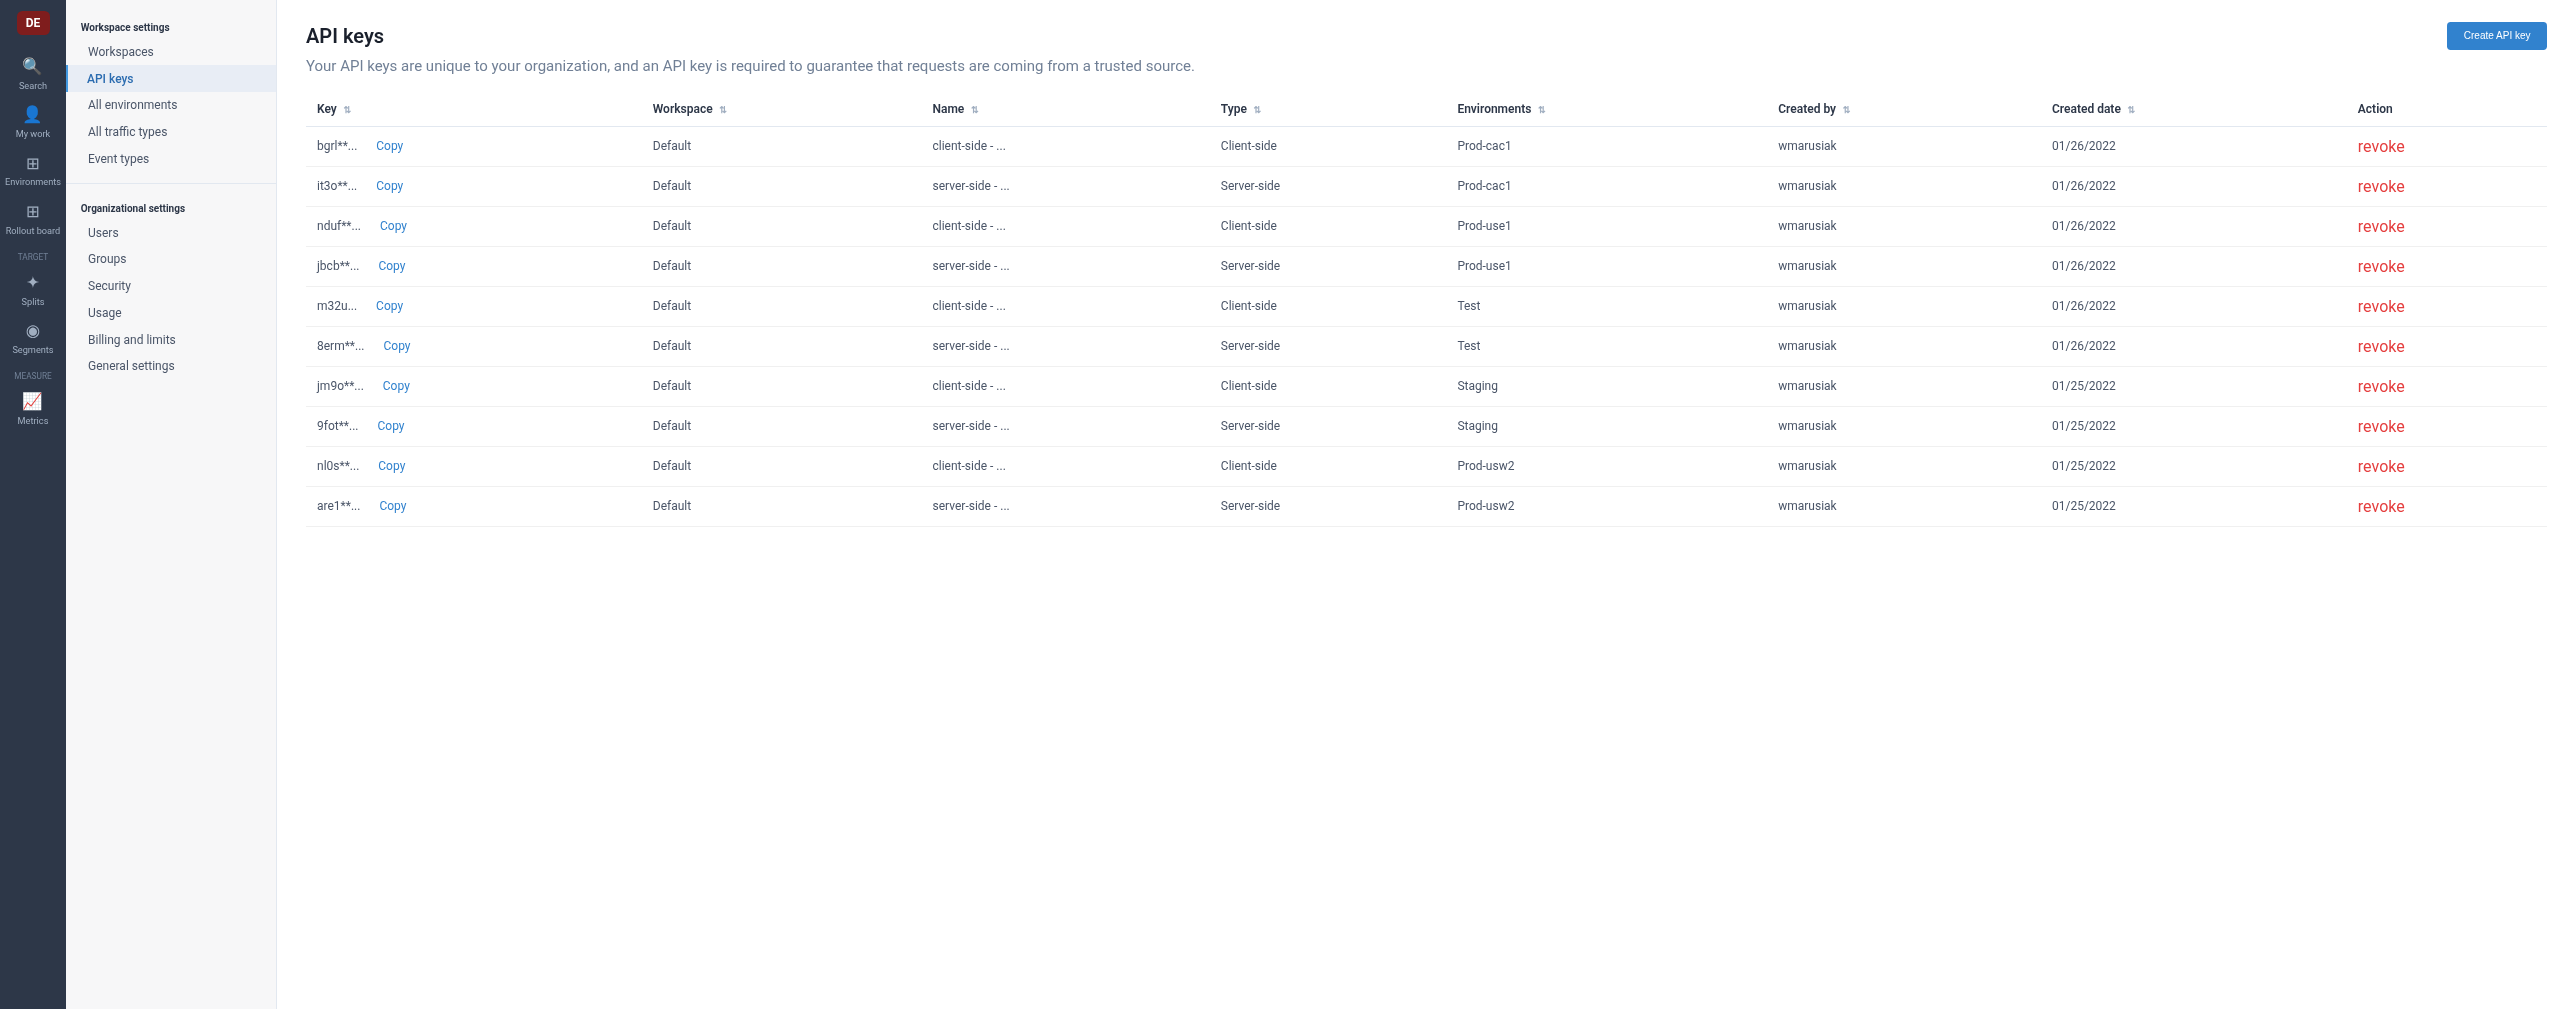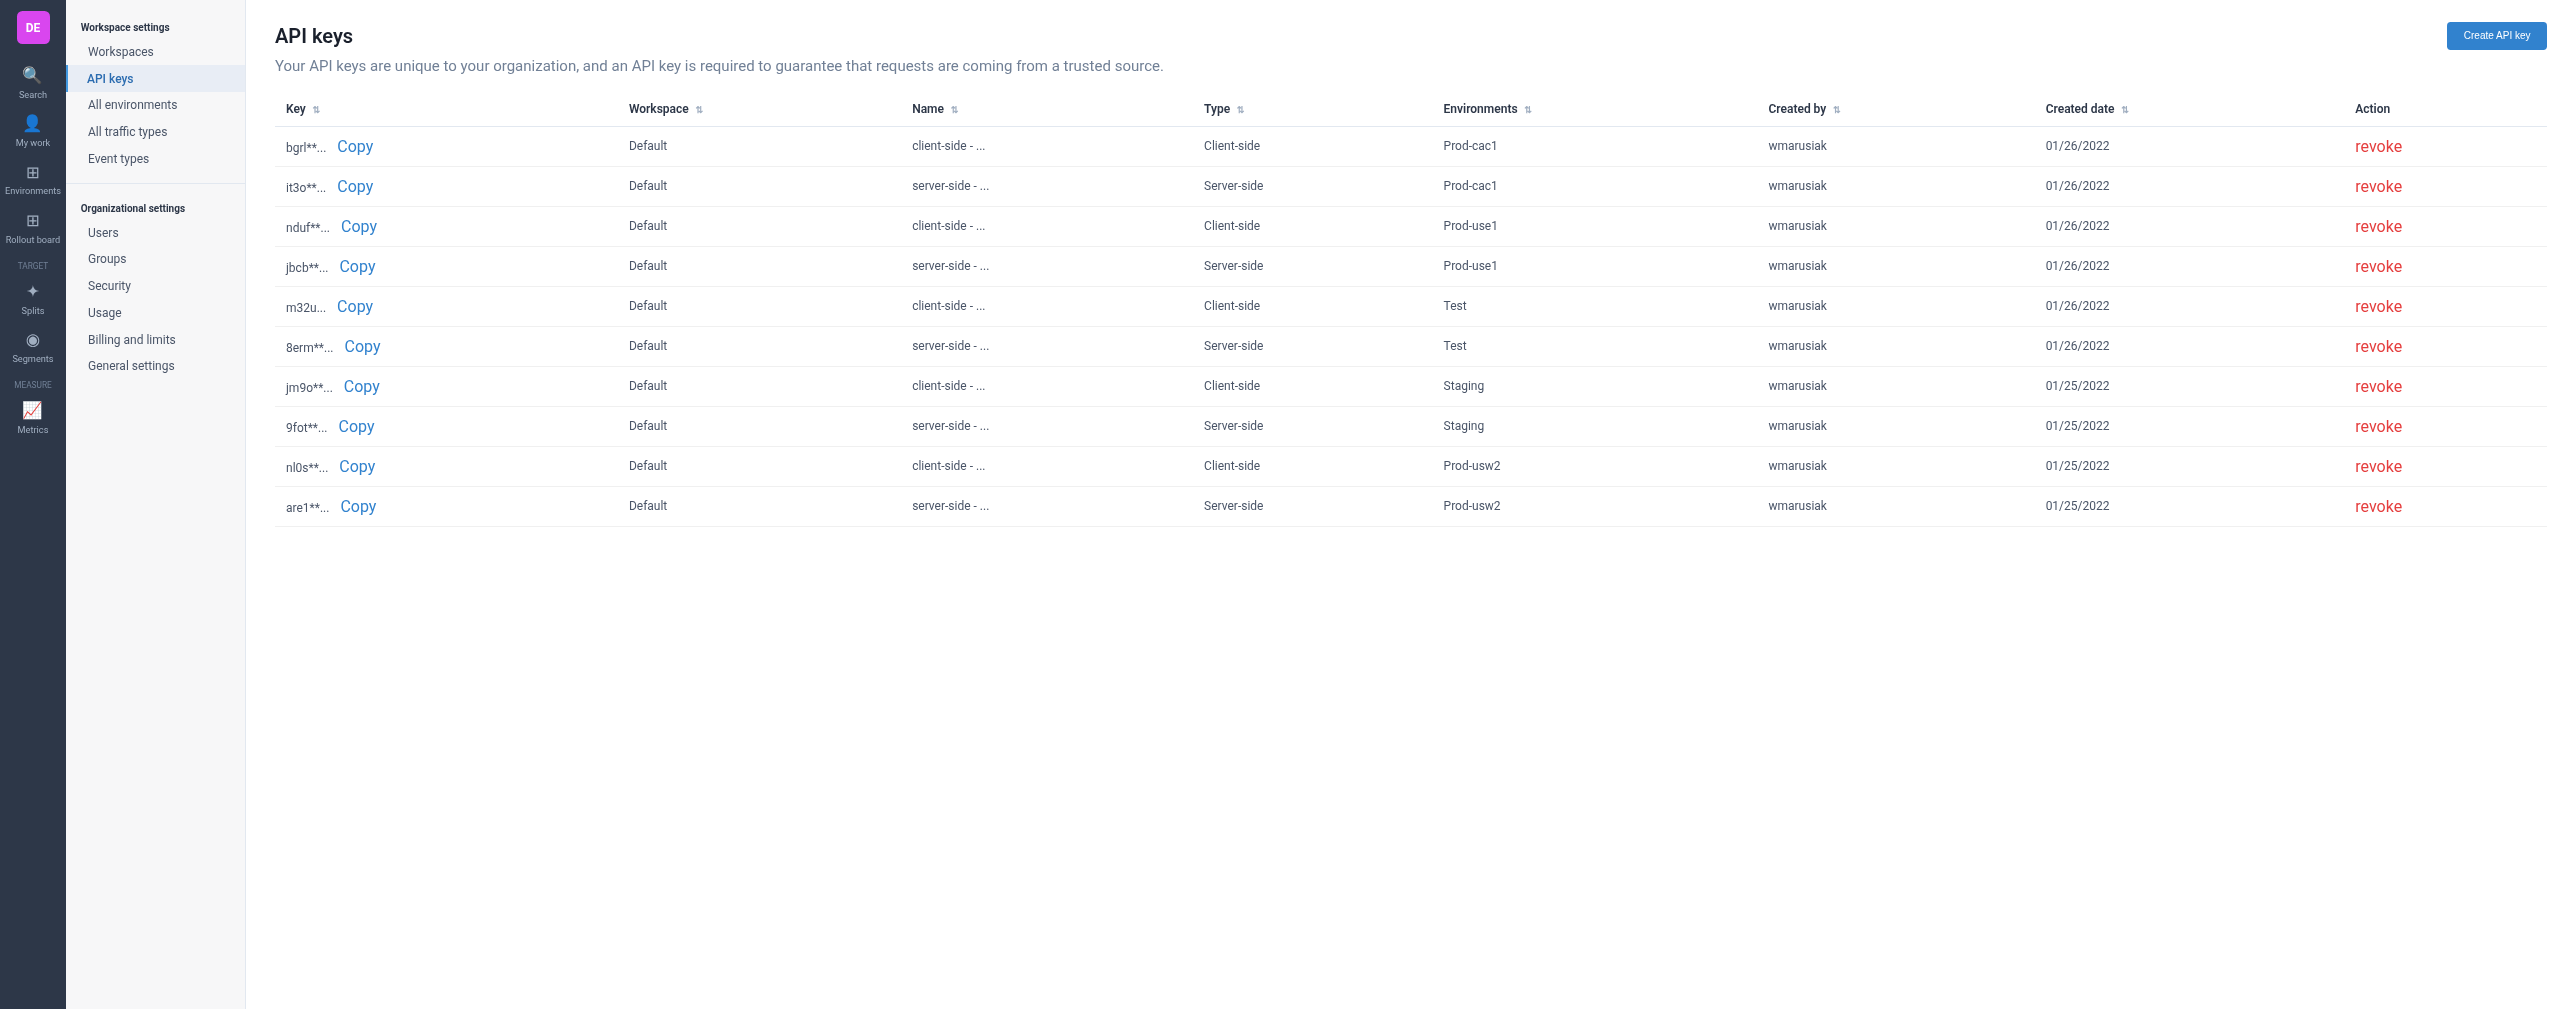--- a/index.html
+++ b/index.html
@@ -9,37 +9,37 @@
     .icon-nav {
       width: 66px;
       background: #2d3748;
       display: flex;
       flex-direction: column;
       align-items: center;
       padding: 11px 0;
       flex-shrink: 0;
     }
     .avatar {
-      width: 33px; height: 33px;
-      background: #d946ef;
+      width: 33px; height: 24px;
+      background: #7f1d1d;
       border-radius: 5.5px;
       display: flex; align-items: center; justify-content: center;
       color: white; font-weight: 700; font-size: 12px;
       margin-bottom: 14.7px;
     }
     .nav-icon-item {
       display: flex; flex-direction: column; align-items: center;
       color: #a0aec0; padding: 7.3px 3.7px; cursor: pointer; width: 100%;
       font-size: 9.2px; gap: 3.7px;
     }
     .nav-icon-item .icon-svg { font-size: 16.5px; }
 
     
     .sidebar {
-      width: 180px;
+      width: 211px;
       background: #f7f7f8;
       border-right: 0.9px solid #e2e8f0;
       overflow-y: auto;
       flex-shrink: 0;
       padding: 14.7px 0;
     }
     .sidebar-section-title {
       font-size: 10px; font-weight: 700; color: #2d3748;
       padding: 7.3px 14.7px 5.5px;
       text-transform: none;
@@ -82,21 +82,21 @@
     
     .api-table { width: 100%; border-collapse: collapse; font-size: 12px; }
     .api-table thead tr { border-bottom: 1.8px solid #e2e8f0; }
     .api-table th {
       text-align: left; padding: 9.2px 11px;
       font-weight: 600; color: #2d3748; font-size: 12px;
       white-space: nowrap;
     }
     .sort-icon { font-size: 9.2px; color: #a0aec0; margin-left: 3.7px; }
     .api-table td { padding: 10px 11px; color: #4a5568; border-bottom: 0.9px solid #f0f0f0; }
-    .copy-link { color: #3182ce; cursor: pointer; margin-left: 8px; font-size: 16px; }
+    .copy-link { color: #3182ce; cursor: pointer; margin-left: 16px; font-size: 12px; }
     .revoke-link { color: #e53e3e; cursor: pointer; font-size: 16px; }
   </style>
 </head>
 <body>
 
 <nav class="icon-nav">
   <div class="avatar">DE</div>
 
   <div class="nav-icon-item">
     <span class="icon-svg">🔍</span>

